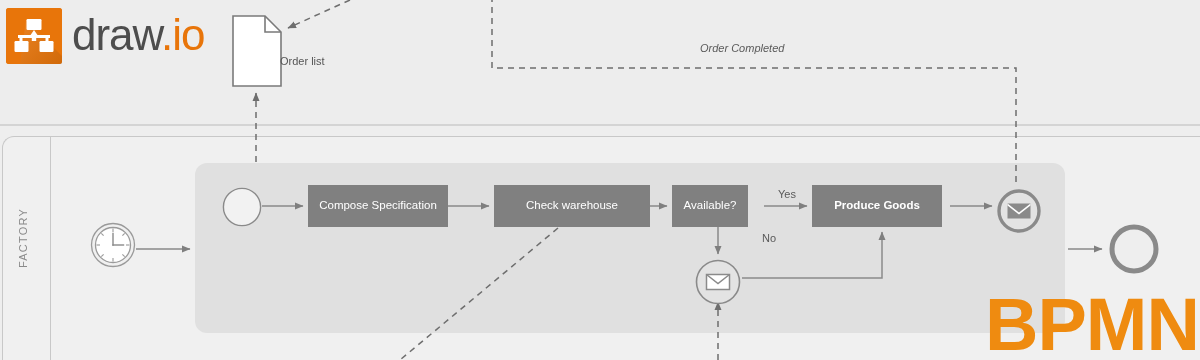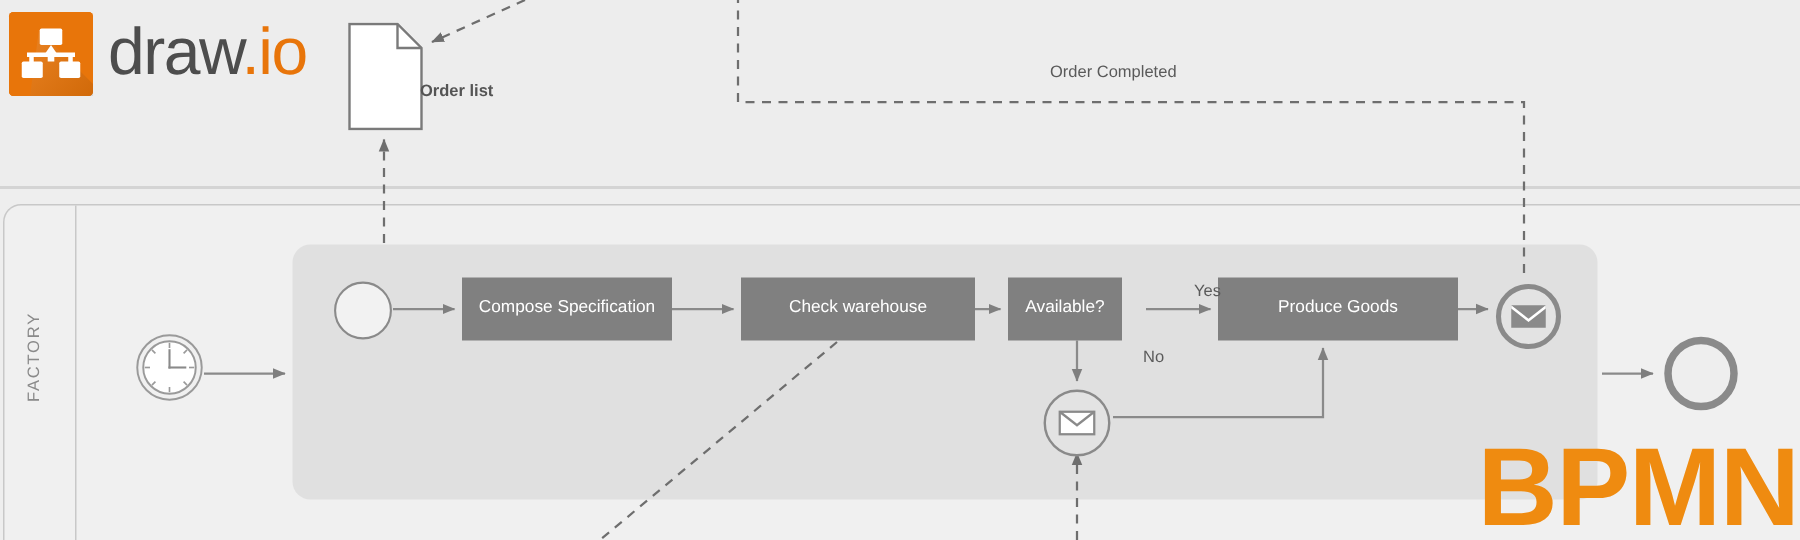--- a/index.html
+++ b/index.html
@@ -110,61 +110,60 @@
     align-items: center;
     justify-content: center;
     text-align: left;
     box-sizing: border-box;
     padding: 0 6px;
     line-height: 1.2;
   }
   #task-compose   { left: 308px; top: 185px; width: 140px; height: 42px; }
   #task-check     { left: 494px; top: 185px; width: 156px; height: 42px; }
   #task-available { left: 672px; top: 185px; width: 76px;  height: 42px; }
-  #task-produce   { left: 812px; top: 185px; width: 160px; height: 42px; }
+  #task-produce   { left: 812px; top: 185px; width: 130px; height: 42px; font-weight: bold; }
 
   
   .evt { position: absolute; }
   .evt svg { display: block; overflow: visible; }
 
   #evt-timer     { left: 90px;  top: 222px; }
   #evt-start     { left: 222px; top: 187px; }
   #evt-msg-mid   { left: 694px; top: 258px; }
   #evt-msg-end   { left: 996px; top: 188px; }
   #evt-end       { left: 1107px; top: 222px; }
 
   
   #doc-order-list { position: absolute; left: 232px; top: 15px; }
   #doc-order-list svg { display:block; }
   #doc-label {
     position: absolute;
     left: 280px; top: 55px;
     font-size: 11px;
     color: #555555;
     white-space: nowrap;
-    font-weight: bold;
   }
 
   
   #wires {
     position: absolute;
     left: 0; top: 0;
     width: 1200px; height: 360px;
     pointer-events: none;
   }
 
   
   .edge-label {
     position: absolute;
     font-size: 11px;
     color: #5a5a5a;
     white-space: nowrap;
   }
-  #label-order-completed { left: 700px; top: 42px; }
-  #label-yes { left: 796px; top: 188px; }
+  #label-order-completed { left: 700px; top: 42px; font-style: italic; }
+  #label-yes { left: 778px; top: 188px; }
   #label-no  { left: 722px; top: 232px; margin-left: 40px; }
 </style>
 </head>
 <body>
 
 <div id="canvas">
 
   <div id="header-band"></div>
 
   <div id="logo-mark">

